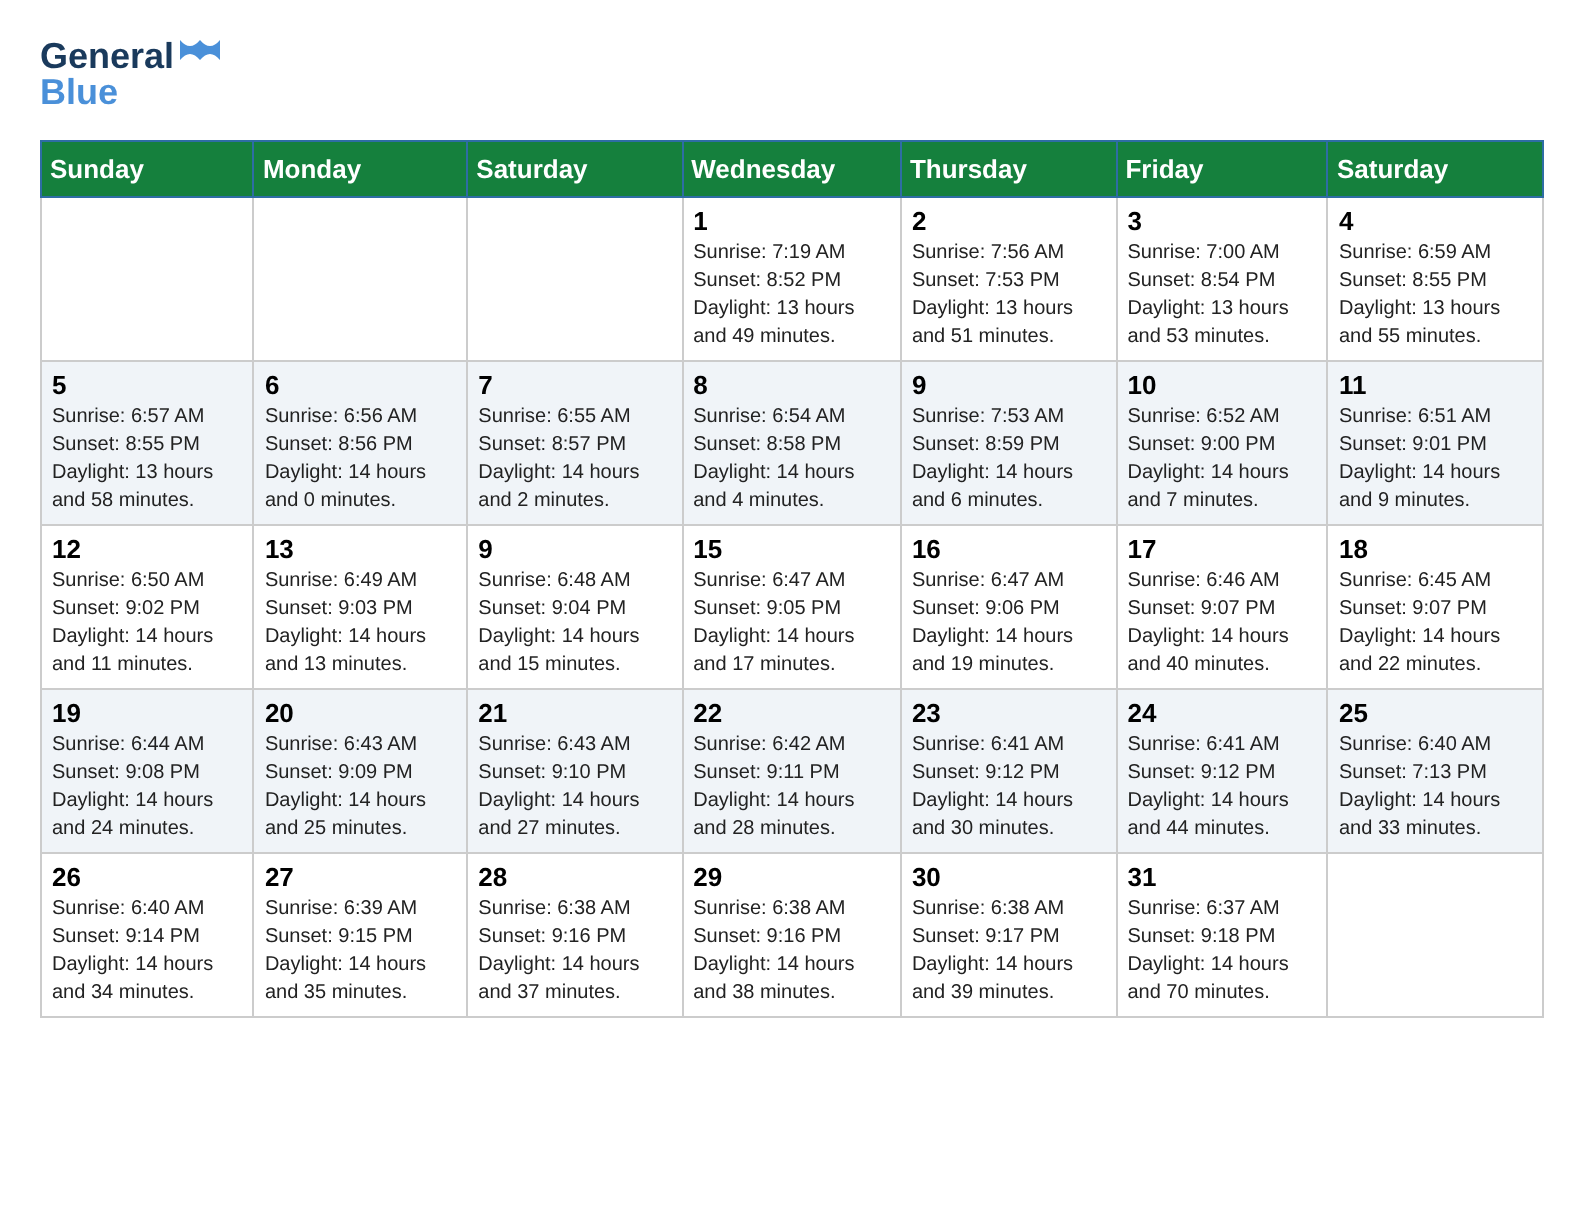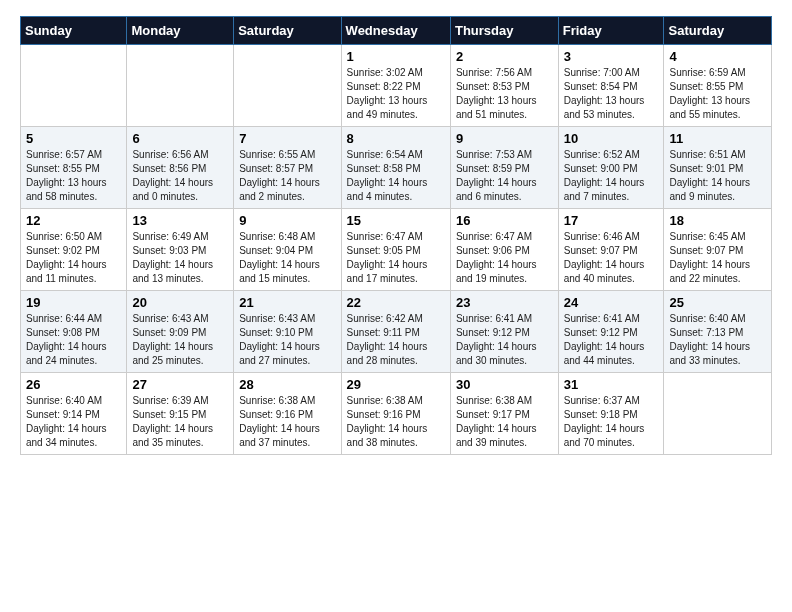--- a/index.html
+++ b/index.html
@@ -34,21 +34,21 @@
     .location {
       font-size: 16px;
       color: #333;
     }
     .calendar {
       width: 100%;
       border-collapse: collapse;
       font-size: 11px;
     }
     .calendar th {
-      background: #0f172a;
+      background: #15803d;
       color: #fff;
       padding: 6px 4px;
       text-align: left;
       font-size: 13px;
       font-weight: bold;
       border: 1px solid #2e6da4;
     }
     .calendar td {
       vertical-align: top;
       padding: 4px 5px;
@@ -78,20 +78,33 @@
       line-height: 1.4;
     }
     .empty-cell {
       background: #f9f9f9;
     }
   </style>
 </head>
 <body>
 
 <div class="page">
+  <div class="header">
+    <div class="logo">
+        <svg width="90" height="42" viewBox="0 0 90 42">
+          <text x="0" y="18" font-size="18" font-weight="bold" fill="#1a3a5c">General</text>
+          <text x="0" y="36" font-size="18" font-weight="bold" fill="#4a90d9">Blue</text>
+          <path d="M70,4 Q75,10 80,4 Q85,10 90,4 L90,14 Q85,8 80,14 Q75,8 70,14 Z" fill="#4a90d9"></path>
+        </svg>
+      </div>
+    <div class="title-block">
+      <div class="month-year"></div>
+      <div class="location"></div>
+    </div>
+  </div>
 
   <table class="calendar">
     <thead>
       <tr>
       <th>Sunday</th>
           <th>Monday</th>
           <th>Saturday</th>
           <th>Wednesday</th>
           <th>Thursday</th>
           <th>Friday</th>
@@ -106,33 +119,33 @@
           <td class="empty-cell">
             <div class="cell-content"></div>
           </td>
           <td class="empty-cell">
             <div class="cell-content"></div>
           </td>
           <td>
             <div class="cell-content">
               <div class="day-number">1</div>
               <div class="day-info">
-                <div>Sunrise: 3:02 AM</div>
-                <div>Sunset: 8:22 PM</div>
+                <div>Sunrise: 7:19 AM</div>
+                <div>Sunset: 8:52 PM</div>
                 <div>Daylight: 13 hours</div>
                 <div>and 49 minutes.</div>
               </div>
             </div>
           </td>
           <td>
             <div class="cell-content">
               <div class="day-number">2</div>
               <div class="day-info">
                 <div>Sunrise: 7:56 AM</div>
-                <div>Sunset: 8:53 PM</div>
+                <div>Sunset: 7:53 PM</div>
                 <div>Daylight: 13 hours</div>
                 <div>and 51 minutes.</div>
               </div>
             </div>
           </td>
           <td>
             <div class="cell-content">
               <div class="day-number">3</div>
               <div class="day-info">
                 <div>Sunrise: 7:00 AM</div>

